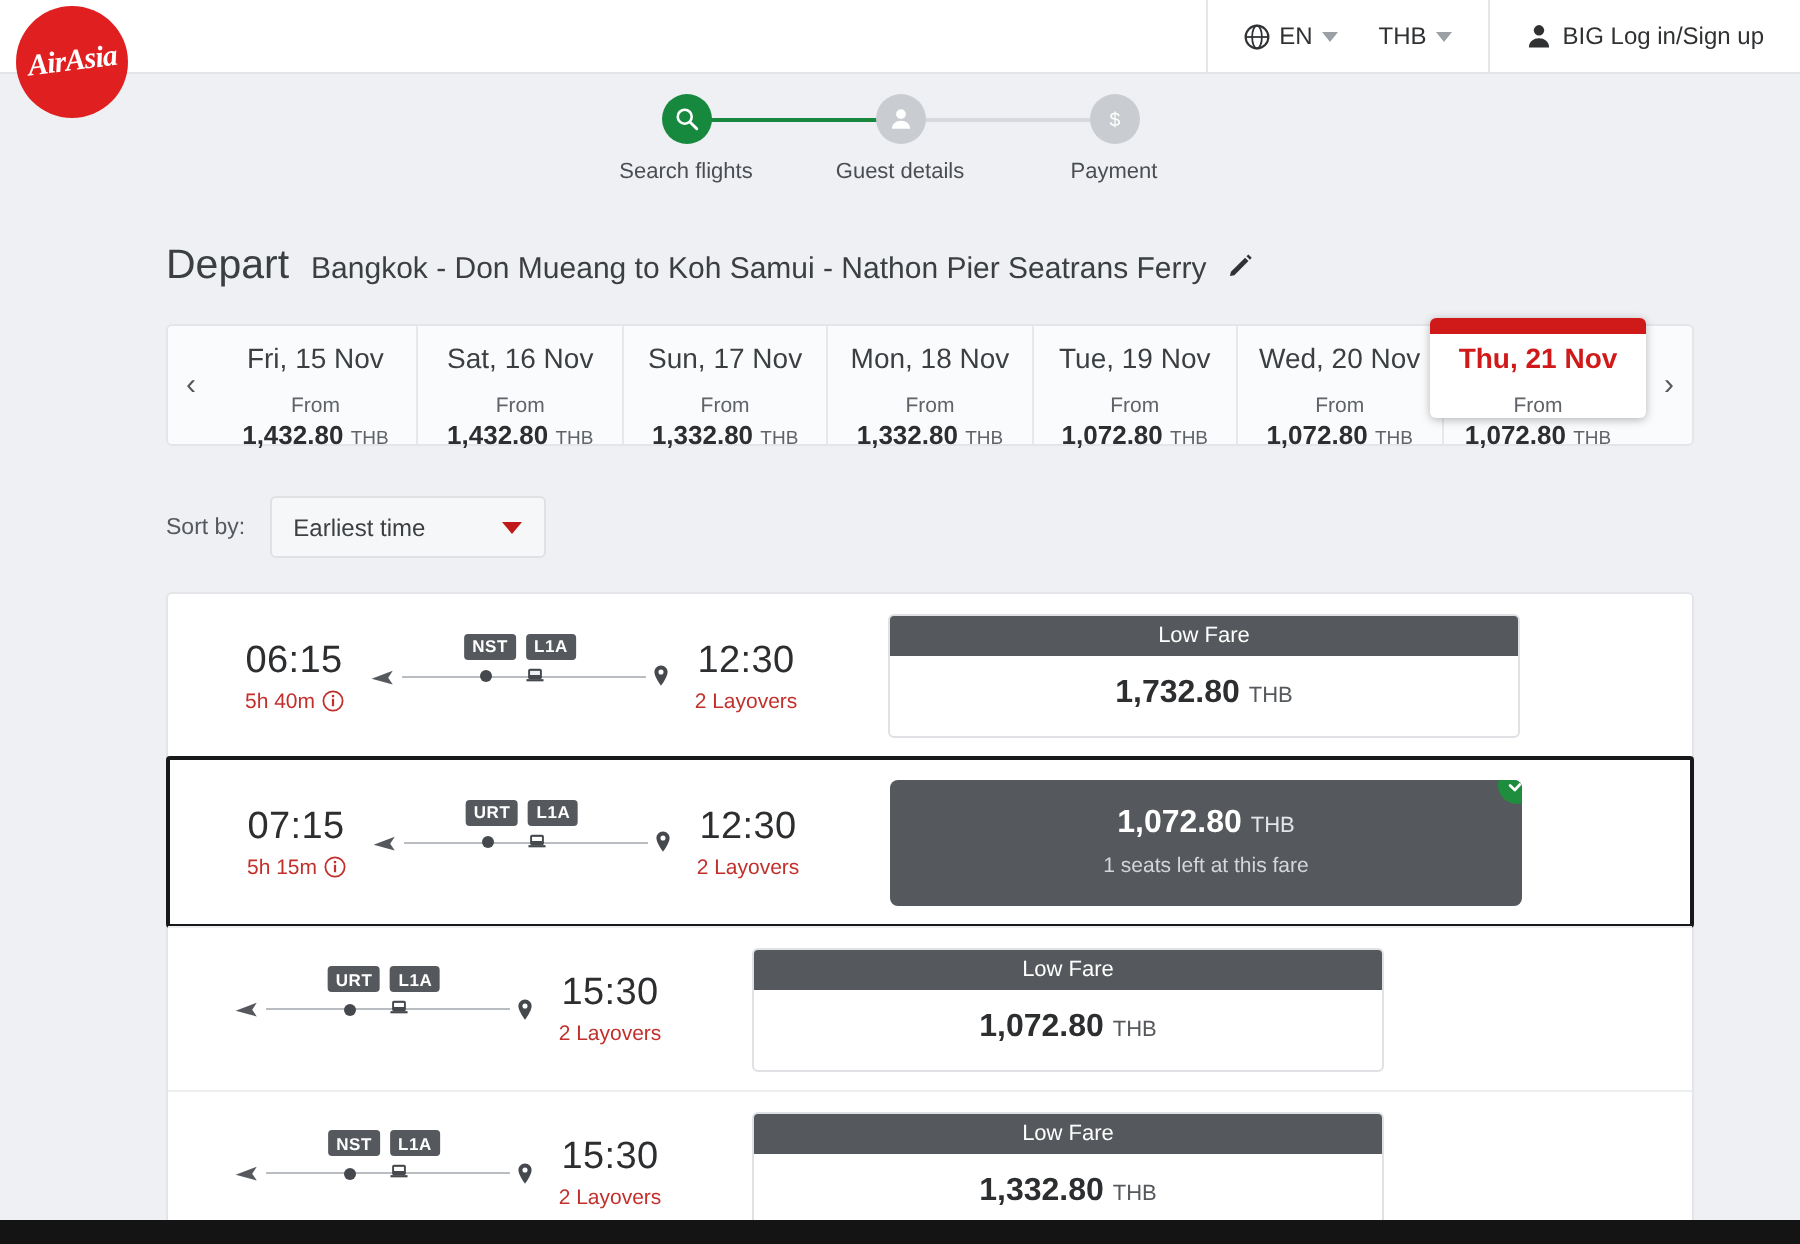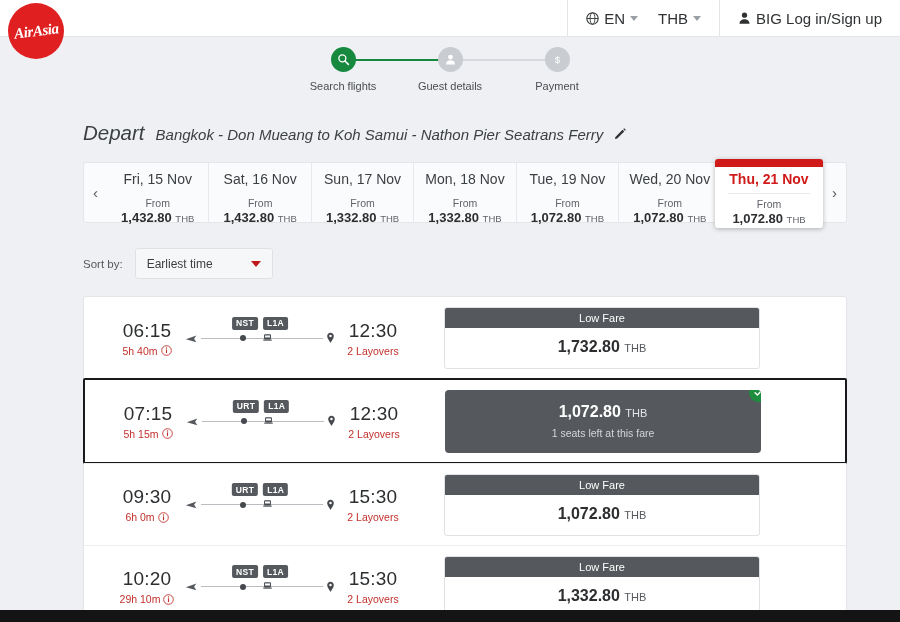--- a/index.html
+++ b/index.html
@@ -34,21 +34,21 @@
   .topbar-right {
     margin-left: auto; display: flex; align-items: center; height: 100%;
   }
   .tb-group {
     display: flex; align-items: center; gap: 20px;
     padding: 0 18px; height: 100%;
     border-left: 1px solid #e3e5e8;
   }
   .tb-item {
     display: flex; align-items: center; gap: 5px;
-    font-size: 15px; color: #2f3133;
+    font-size: 12px; color: #2f3133;
   }
   .caret {
     width: 0; height: 0;
     border-left: 4px solid transparent;
     border-right: 4px solid transparent;
     border-top: 5px solid #9aa0a6;
   }
   .globe { width: 13px; height: 13px; }
   .person-ic { width: 13px; height: 14px; }
 
@@ -72,21 +72,20 @@
   .step.linkdone .bar { background: #16893f; }
   .step:last-child .bar { display: none; }
   .step-label {
     font-size: 11px; color: #4a4d51; margin-top: 8px;
   }
 
   
   .depart-row {
     display: flex; align-items: baseline; gap: 11px;
     margin: 29px 0 0 83px;
-    font-style: italic;
   }
   .depart-word { font-size: 20.5px; color: #3c3f42; }
   .depart-route { font-size: 15px; color: #3c3f42; }
   .pencil { width: 13px; height: 13px; }
 
   
   .datestrip {
     margin: 17px 0 0 83px; width: 764px; height: 61px;
     background: #fafbfc; border: 1px solid #e3e5e8; border-radius: 3px;
     display: flex; align-items: stretch; position: relative;
@@ -105,21 +104,21 @@
   .date-day { font-size: 14px; color: #3c3f42; }
   .date-sep {
     width: 76%; height: 1px; background: #e6e8eb; margin: 6px 0 4px;
   }
   .date-from { font-size: 10.5px; color: #606368; }
   .date-price { font-size: 13px; font-weight: bold; color: #2c2e30; margin-top: 1px; }
   .date-price .cur { font-size: 9.5px; font-weight: normal; color: #606368; }
 
   .date-cell.selected {
     position: absolute; top: -4px; right: 23px;
-    width: 108px; height: 69px;
+    width: 108px; height: 50px;
     background: #fff; border: none; border-radius: 3px;
     box-shadow: 0 1px 5px rgba(0,0,0,0.28);
     padding-top: 12px; z-index: 6;
   }
   .date-cell.selected::before {
     content: ""; position: absolute; top: 0; left: 0; right: 0;
     height: 8px; background: #d01a1a;
     border-radius: 3px 3px 0 0;
   }
   .date-cell.selected .date-day { color: #d01a1a; font-weight: bold; }
@@ -503,31 +502,20 @@
           <svg viewBox="0 0 16 16" width="11" height="11">
             <path d="M3 8.4 L6.4 11.6 L13 4.6" fill="none" stroke="#fff" stroke-width="2" stroke-linecap="round" stroke-linejoin="round"></path>
           </svg>
         </div>
       </div>
     </div>
   </div>
 
   <div class="frow">
     <div class="times">
-      <div class="t-block">
-        <div class="t-main">09:30</div>
-        <div class="t-sub">
-          <span>6h 0m</span>
-          <svg class="info-ic" viewBox="0 0 16 16">
-            <circle cx="8" cy="8" r="7" fill="none" stroke="#c2302c" stroke-width="1.3"></circle>
-            <circle cx="8" cy="4.4" r="1" fill="#c2302c"></circle>
-            <rect x="7.2" y="6.4" width="1.6" height="5.4" fill="#c2302c"></rect>
-          </svg>
-        </div>
-      </div>
       <div class="path">
         <div class="badges">
           <span class="badge">URT</span>
           <span class="badge">L1A</span>
         </div>
         <svg class="plane-ic" viewBox="0 0 16 16">
           <path d="M1 9 L14 4.2 L11.2 8.4 L14 12.6 L1 9 Z" fill="#55585c"></path>
         </svg>
         <div class="pathline">
           <span class="stopdot" style="left:32%"></span>
@@ -553,31 +541,20 @@
         <div class="fare-body">
           <span>1,072.80</span>
           <span class="cur">THB</span>
         </div>
       </div>
     </div>
   </div>
 
   <div class="frow">
     <div class="times">
-      <div class="t-block">
-        <div class="t-main">10:20</div>
-        <div class="t-sub">
-          <span>29h 10m</span>
-          <svg class="info-ic" viewBox="0 0 16 16">
-            <circle cx="8" cy="8" r="7" fill="none" stroke="#c2302c" stroke-width="1.3"></circle>
-            <circle cx="8" cy="4.4" r="1" fill="#c2302c"></circle>
-            <rect x="7.2" y="6.4" width="1.6" height="5.4" fill="#c2302c"></rect>
-          </svg>
-        </div>
-      </div>
       <div class="path">
         <div class="badges">
           <span class="badge">NST</span>
           <span class="badge">L1A</span>
         </div>
         <svg class="plane-ic" viewBox="0 0 16 16">
           <path d="M1 9 L14 4.2 L11.2 8.4 L14 12.6 L1 9 Z" fill="#55585c"></path>
         </svg>
         <div class="pathline">
           <span class="stopdot" style="left:32%"></span>

